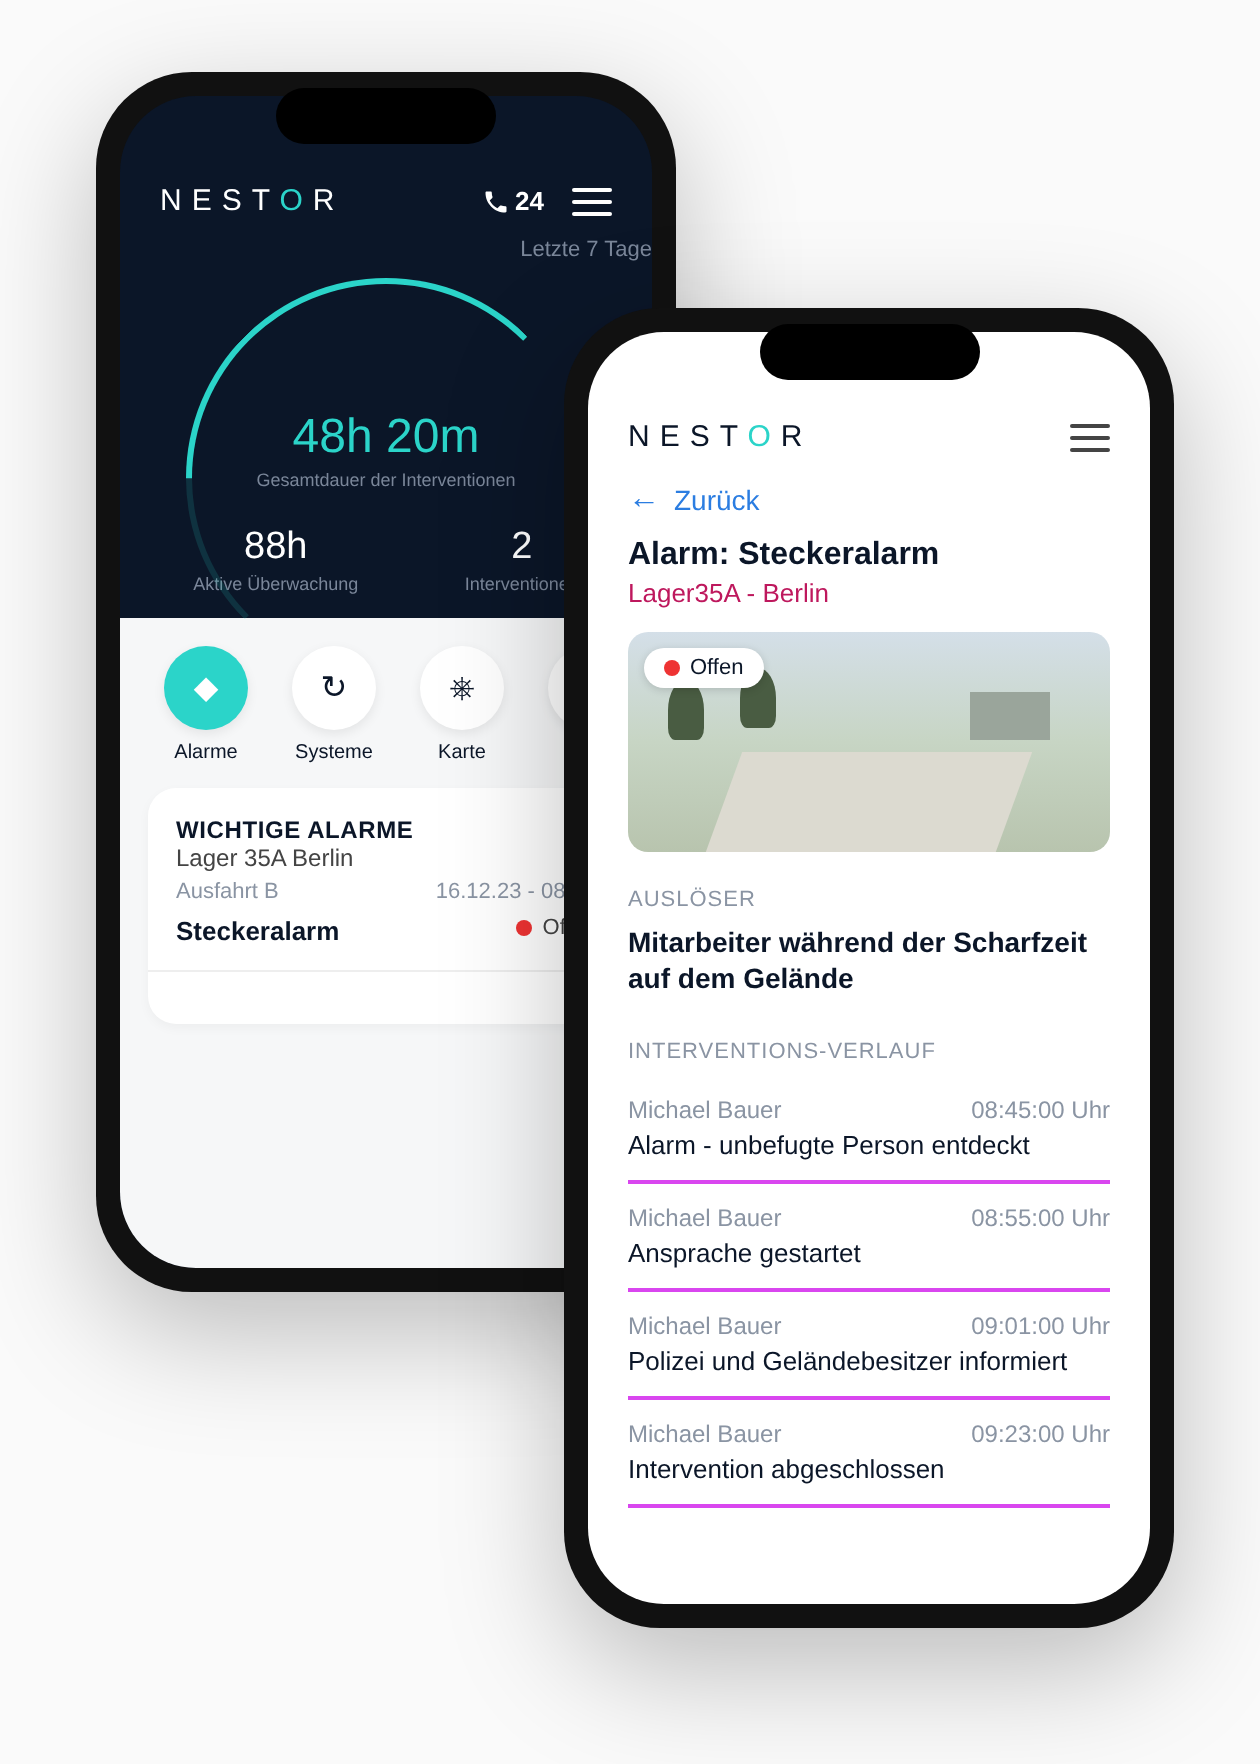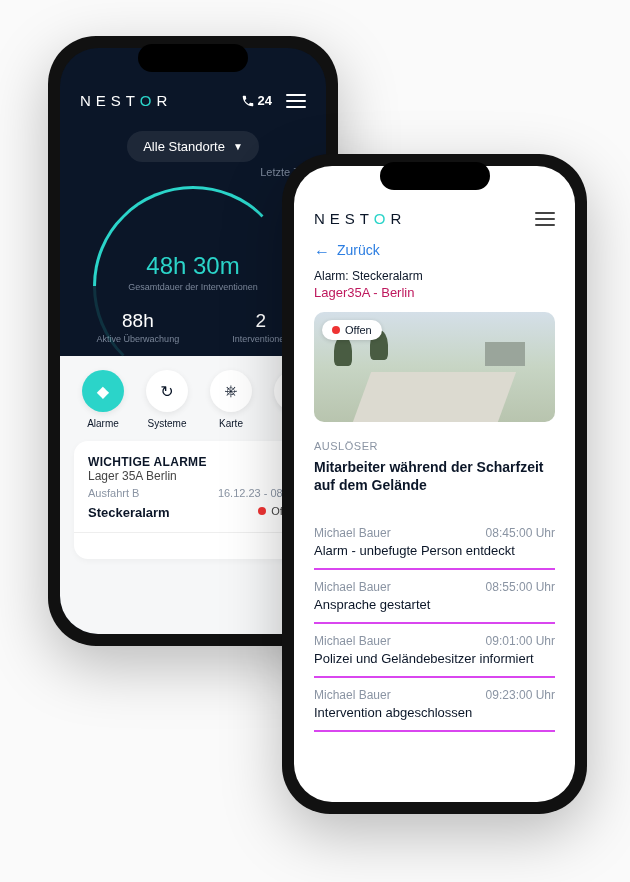--- a/index.html
+++ b/index.html
@@ -59,21 +59,21 @@
 
 .light-app{background:#fff;color:#0b1628;height:100%;display:flex;flex-direction:column}
 .light-header{display:flex;align-items:center;justify-content:space-between;padding:44px 20px 8px}
 .light-header .logo{color:#0b1628}
 .light-header .burger span{background:#444}
 
 .back{display:flex;align-items:center;gap:7px;color:#2b7de1;font-size:14px;padding:6px 20px;cursor:pointer}
 .arrow-left{font-size:16px}
 
 .detail-body{padding:4px 20px 0;overflow:hidden}
-.h1{font-size:12px;font-weight:400;margin-bottom:2px}
+.h1{font-size:16px;font-weight:700;margin-bottom:2px}
 .loc{color:#be185d;font-size:13px;margin-bottom:12px}
 
 .img-box{height:110px;border-radius:10px;position:relative;overflow:hidden;margin-bottom:18px;background:linear-gradient(180deg,#d4dfe8 0%,#c7d5c4 50%,#b8c4ae 100%)}
 .img-shapes{position:absolute;inset:0}
 .house{position:absolute;right:30px;top:30px;width:40px;height:24px;background:#9aa59b}
 .tree{position:absolute;width:18px;height:30px;background:#495c42;border-radius:50% 50% 20% 20%}
 .tree.t1{left:20px;top:24px}
 .tree.t2{left:56px;top:18px}
 .path{position:absolute;bottom:0;left:20%;width:60%;height:50px;background:#dcdad0;transform:skewX(-20deg)}
 .status-pill{position:absolute;top:8px;left:8px;background:#fff;border-radius:14px;padding:4px 10px;display:flex;align-items:center;gap:5px;font-size:11px;box-shadow:0 1px 4px rgba(0,0,0,.15)}
@@ -102,30 +102,26 @@
             <span>24</span>
           </div>
           <div class="burger">
               <span></span>
               <span></span>
               <span></span>
             </div>
         </div>
       </div>
 
-      <div class="filter-pill">
-        <span>Alle Standorte</span>
-        <span class="chev">▼</span>
-      </div>
       <div class="subtext">Letzte 7 Tage</div>
 
       <div class="gauge-wrap">
         <div class="gauge-arc"></div>
         <div class="gauge-inner">
-          <div class="gauge-val">48h 30m</div>
+          <div class="gauge-val">48h 20m</div>
           <div class="gauge-lbl">Gesamtdauer der Interventionen</div>
         </div>
       </div>
 
       <div class="stats-row">
         <div class="stat">
           <div class="stat-v">88h</div>
           <div class="stat-l">Aktive Überwachung</div>
         </div>
         <div class="stat">
@@ -209,20 +205,21 @@
           </div>
           <div class="status-pill">
             <span class="dot-red"></span>
             <span>Offen</span>
           </div>
         </div>
 
         <div class="sec-label">AUSLÖSER</div>
         <div class="sec-text">Mitarbeiter während der Scharfzeit auf dem Gelände</div>
 
+        <div class="sec-label">INTERVENTIONS-VERLAUF</div>
 
         <div class="log-item">
           <div class="log-top">
             <span>Michael Bauer</span>
             <span>08:45:00 Uhr</span>
           </div>
           <div class="log-text">Alarm - unbefugte Person entdeckt</div>
         </div>
         <div class="log-item">
           <div class="log-top">

